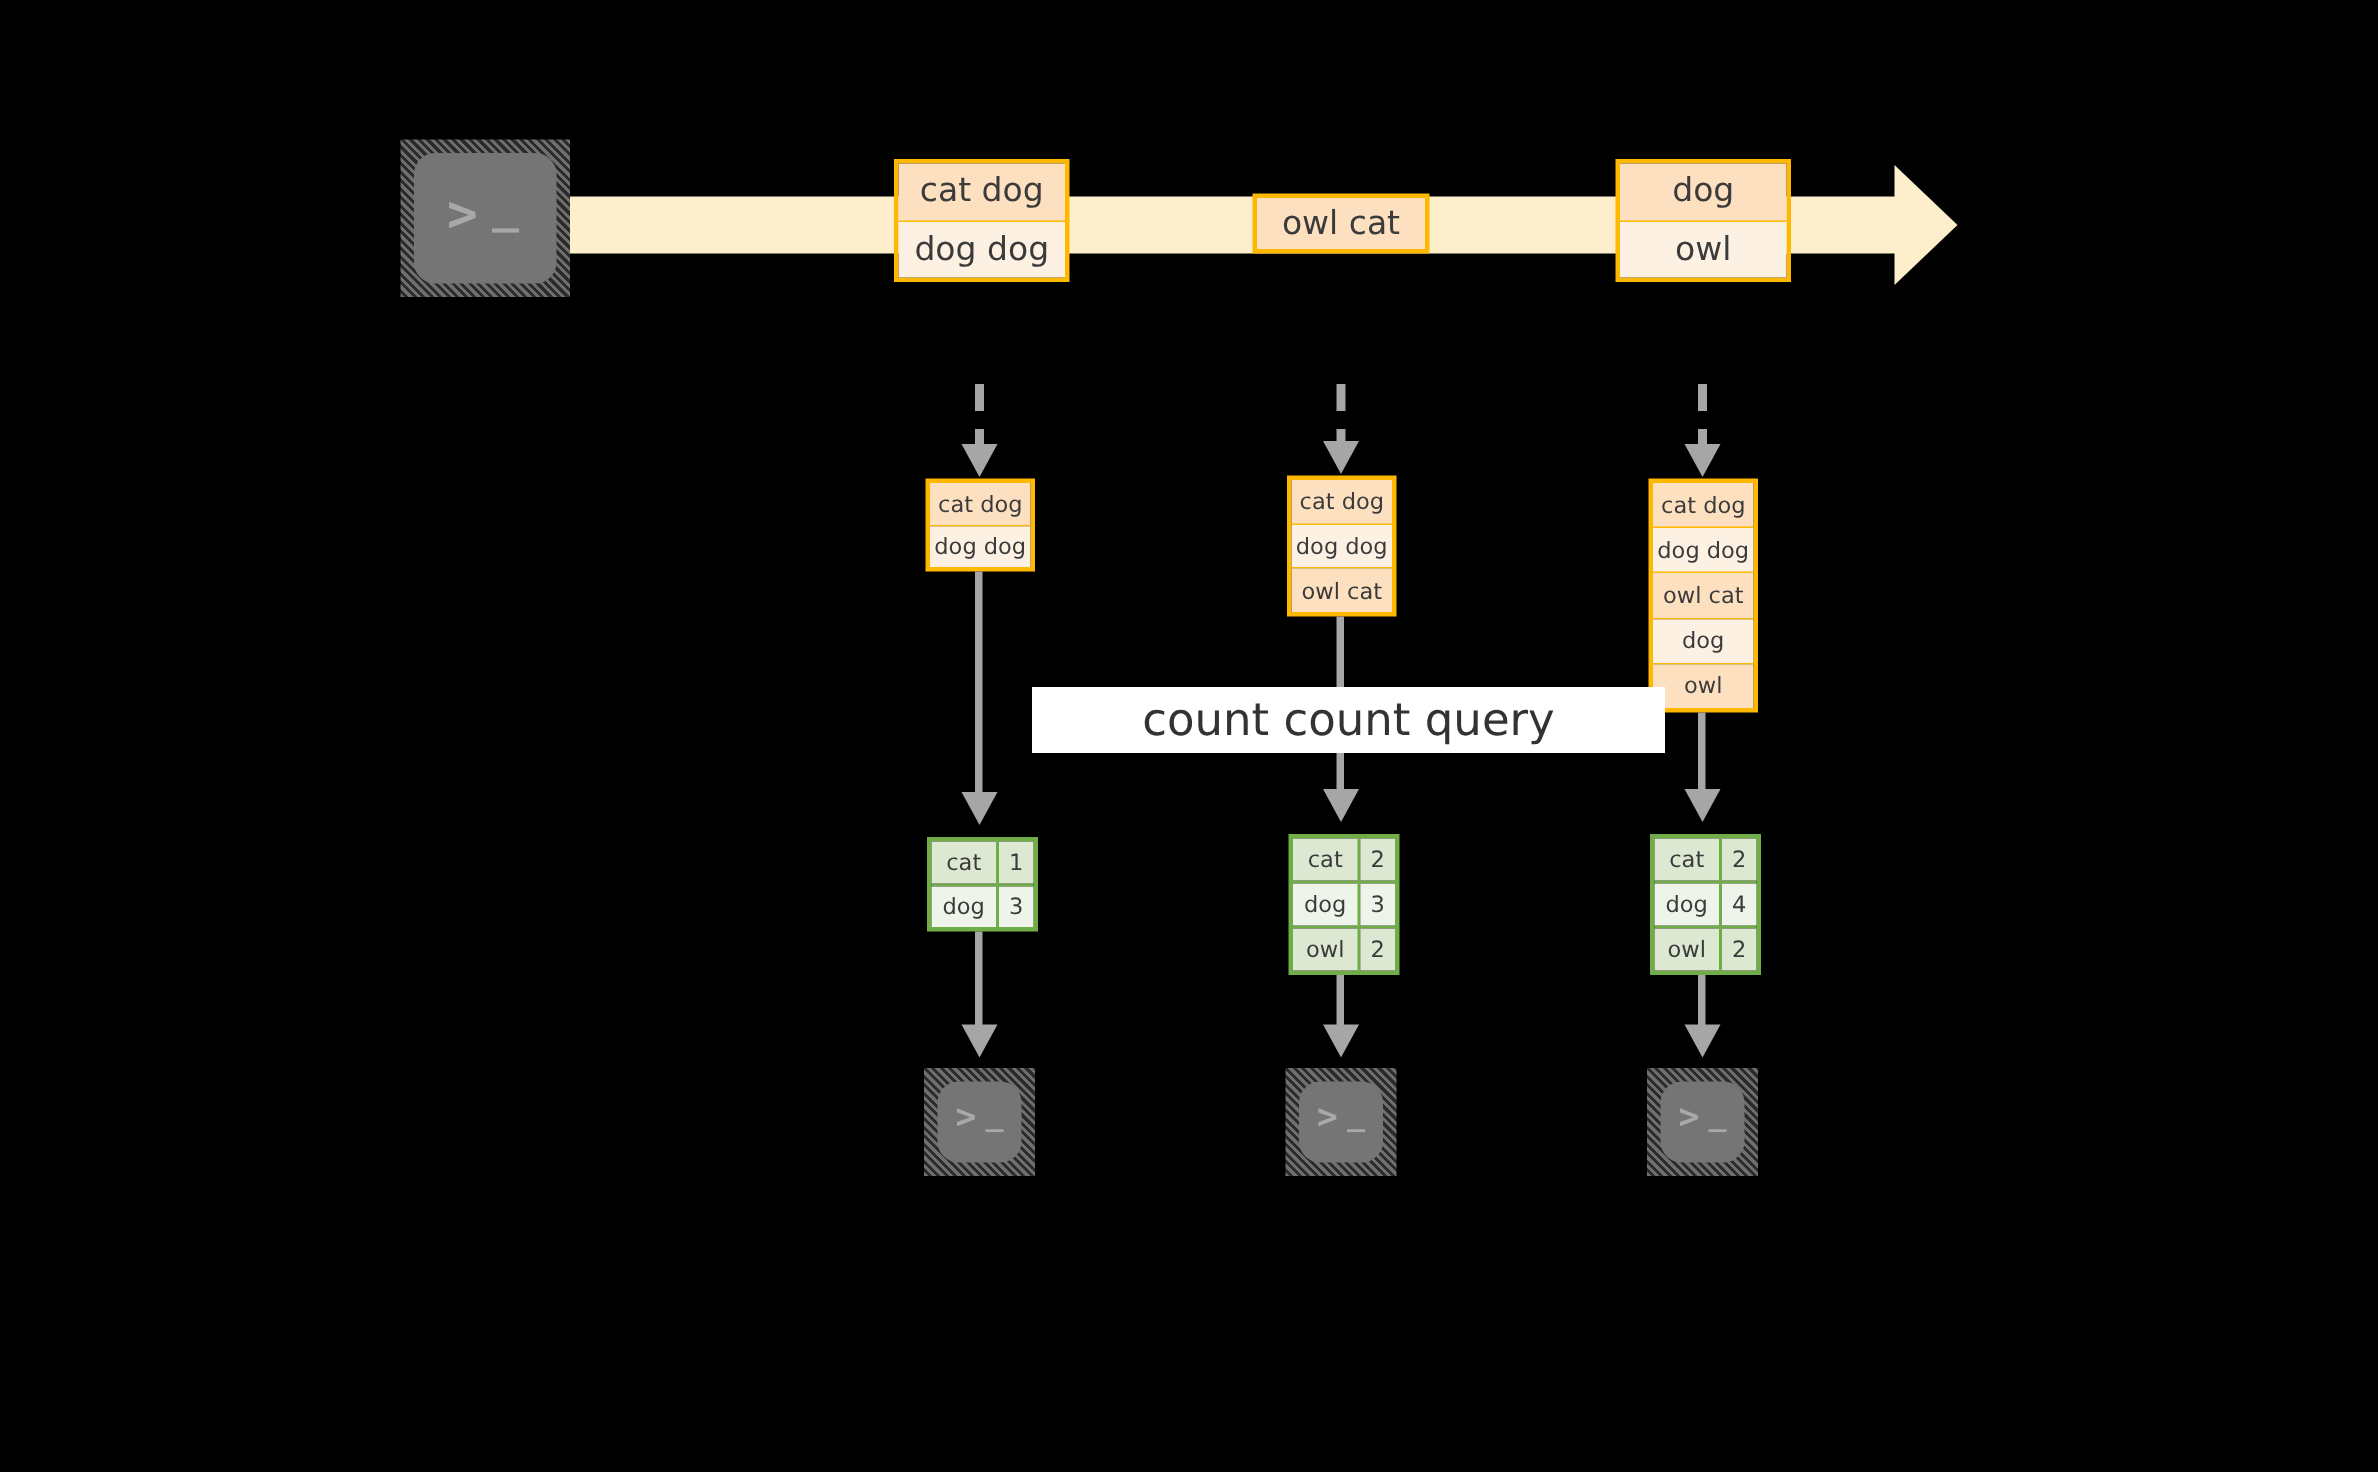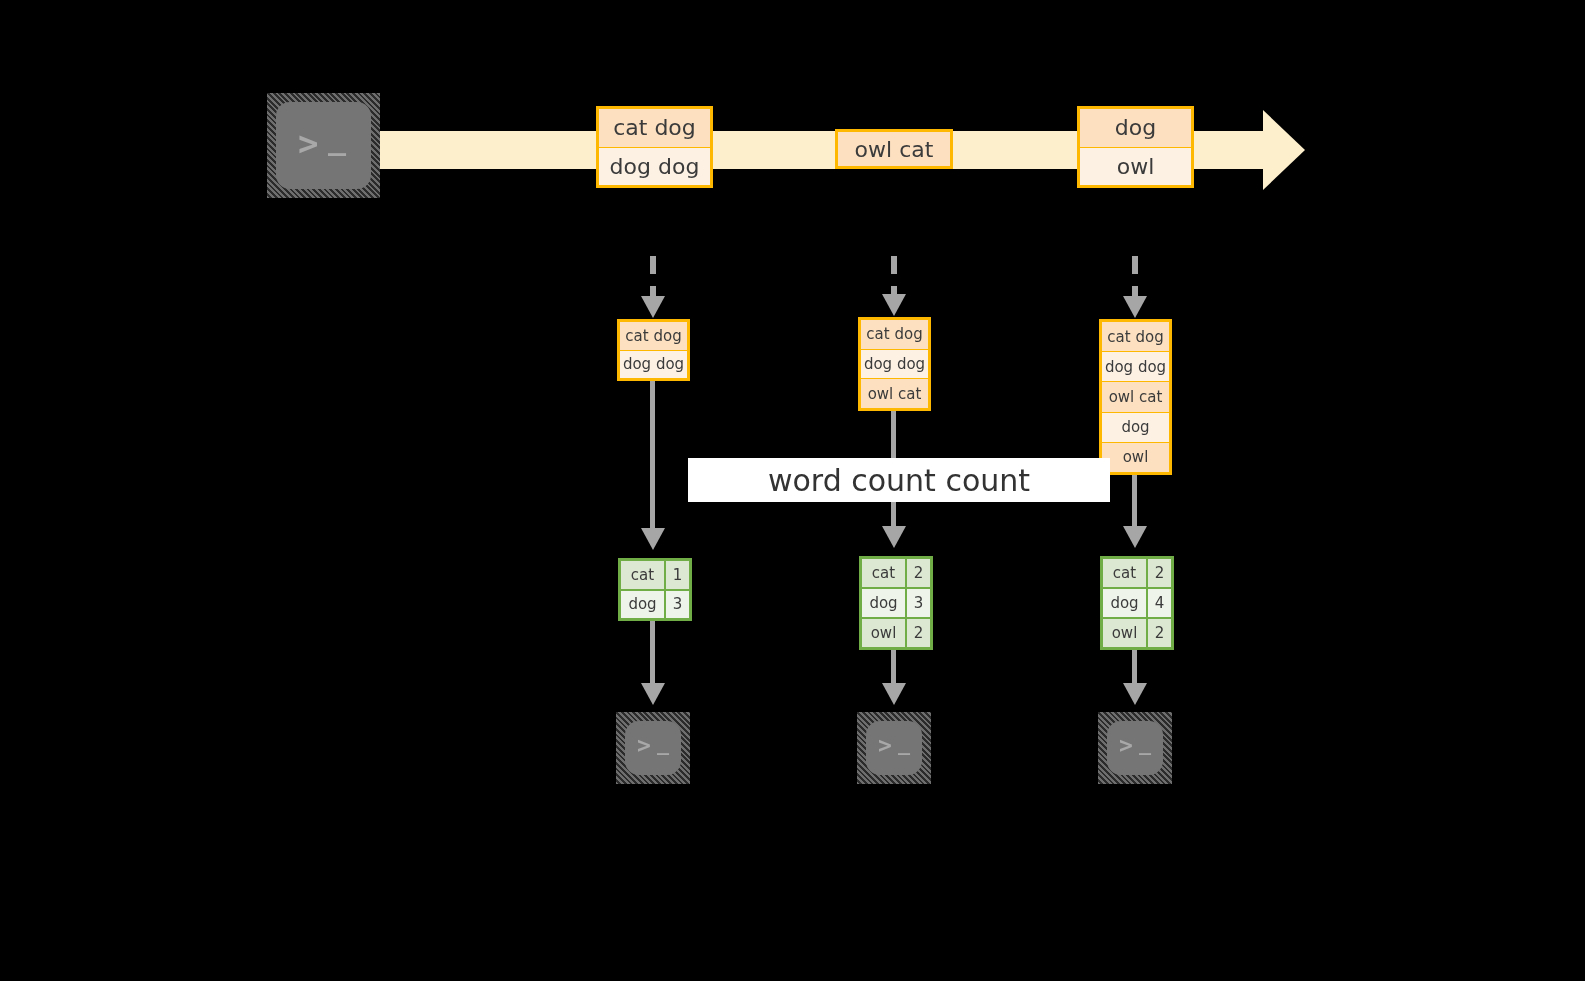--- a/index.html
+++ b/index.html
@@ -264,16 +264,16 @@
   <div class="abs arrowhead-down" style="left:1123px; top:683px;"></div>
 
   <div class="abs terminal" style="left:1098px; top:712px; width:74px; height:72px;">
     <div class="terminal-inner">
       <span class="term-glyph" style="left:12px; top:13px; font-size:23px;">&gt;</span>
       <span class="term-glyph" style="left:32px; top:12px; font-size:20px;">_</span>
     </div>
   </div>
 
   <div class="abs query-banner" style="left:688px; top:458px; width:422px; height:44px; font-size:30px;">
-    <span>word count count</span>
+    <span>count count query</span>
   </div>
 
 </div>
 
 </body></html>

